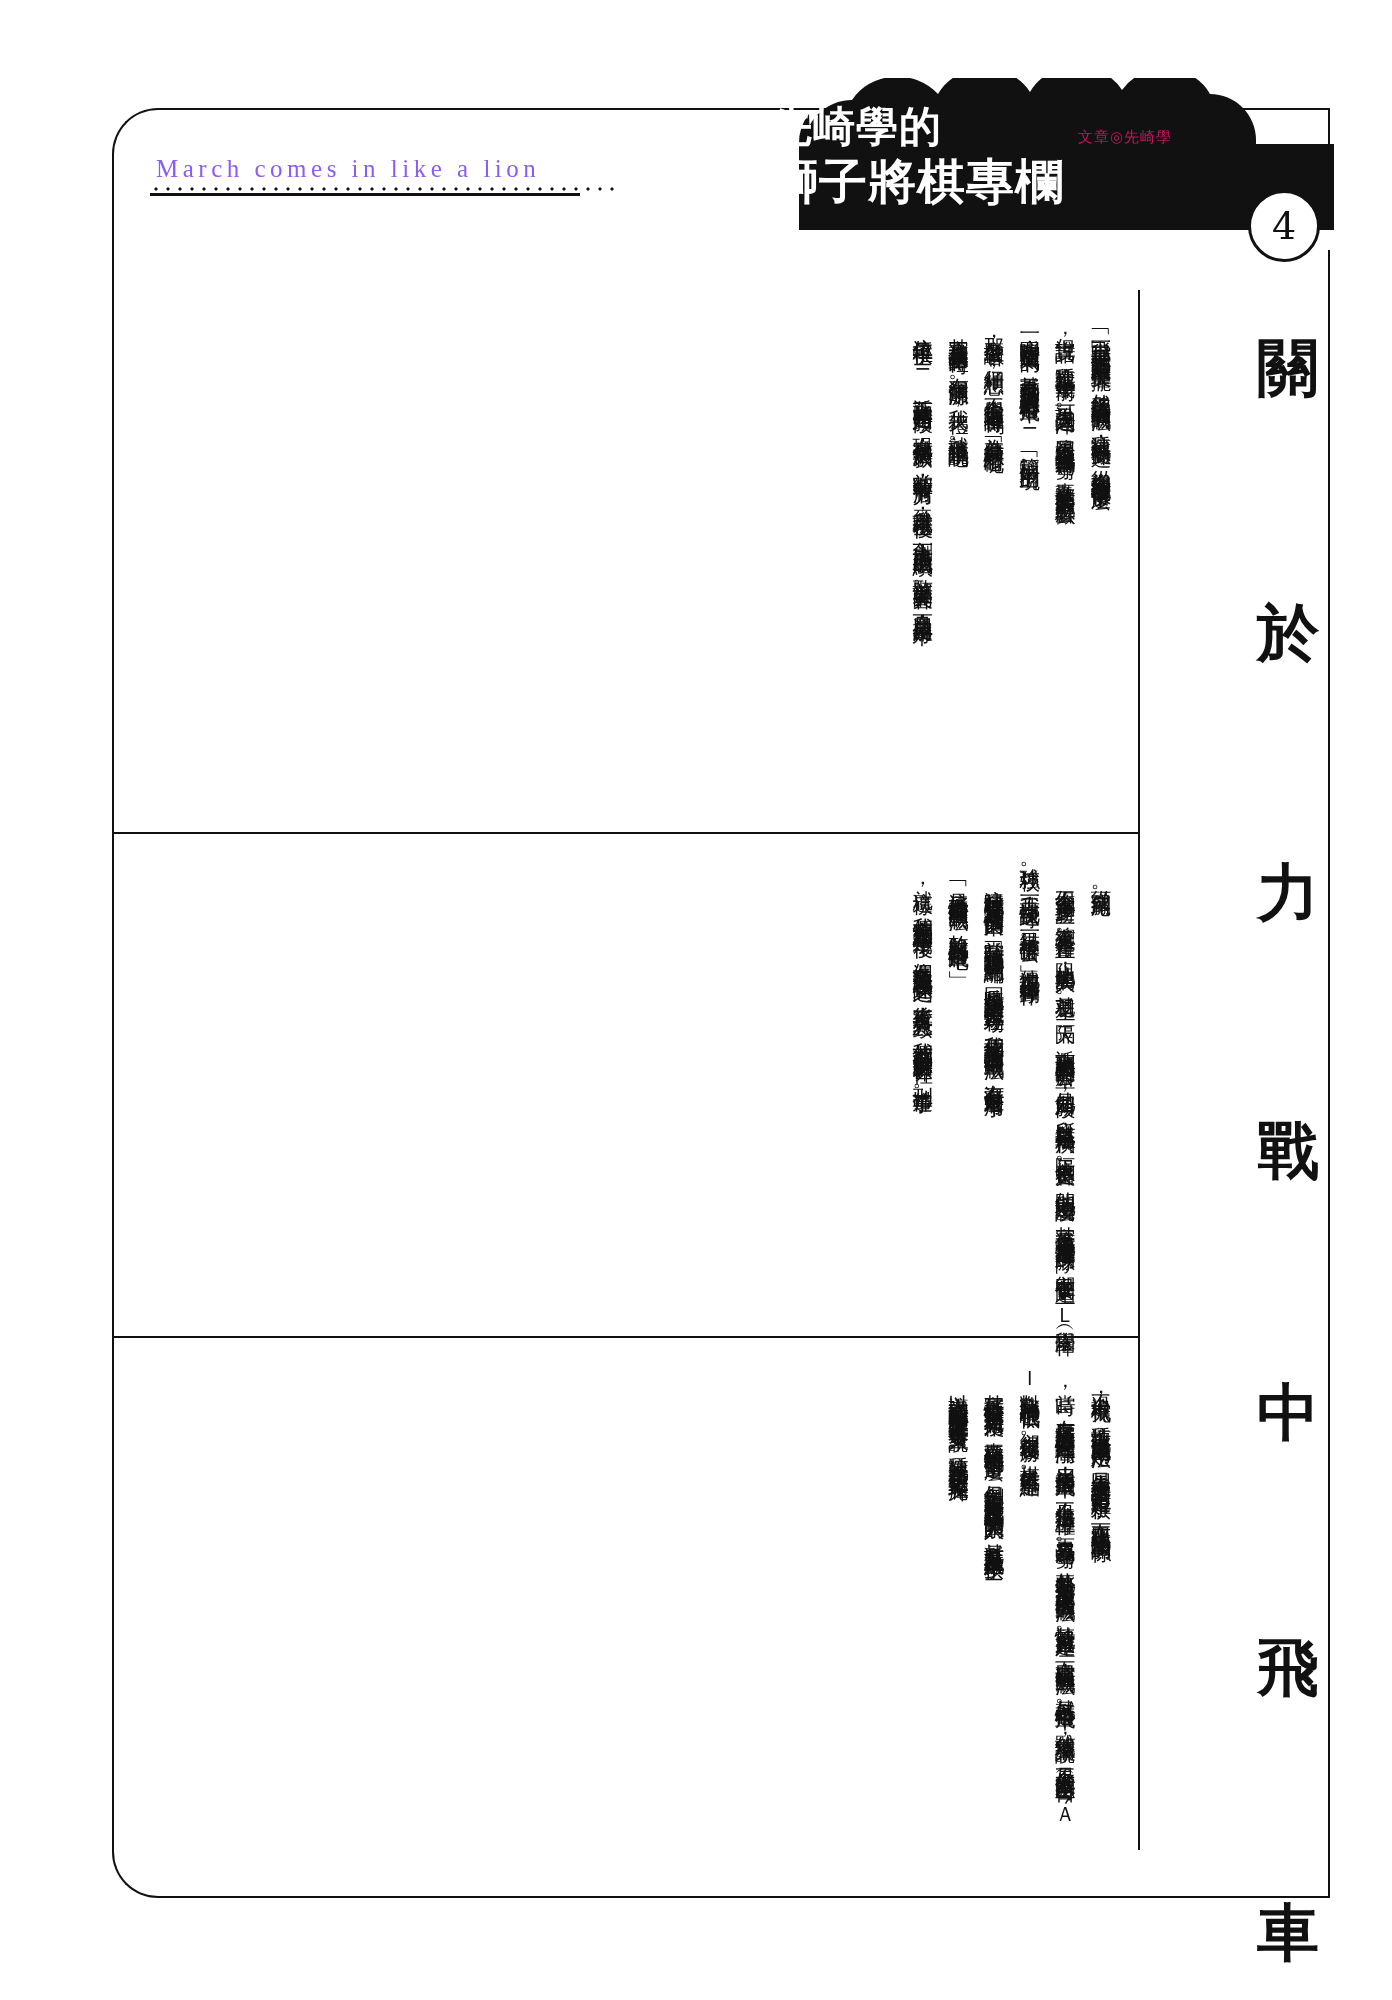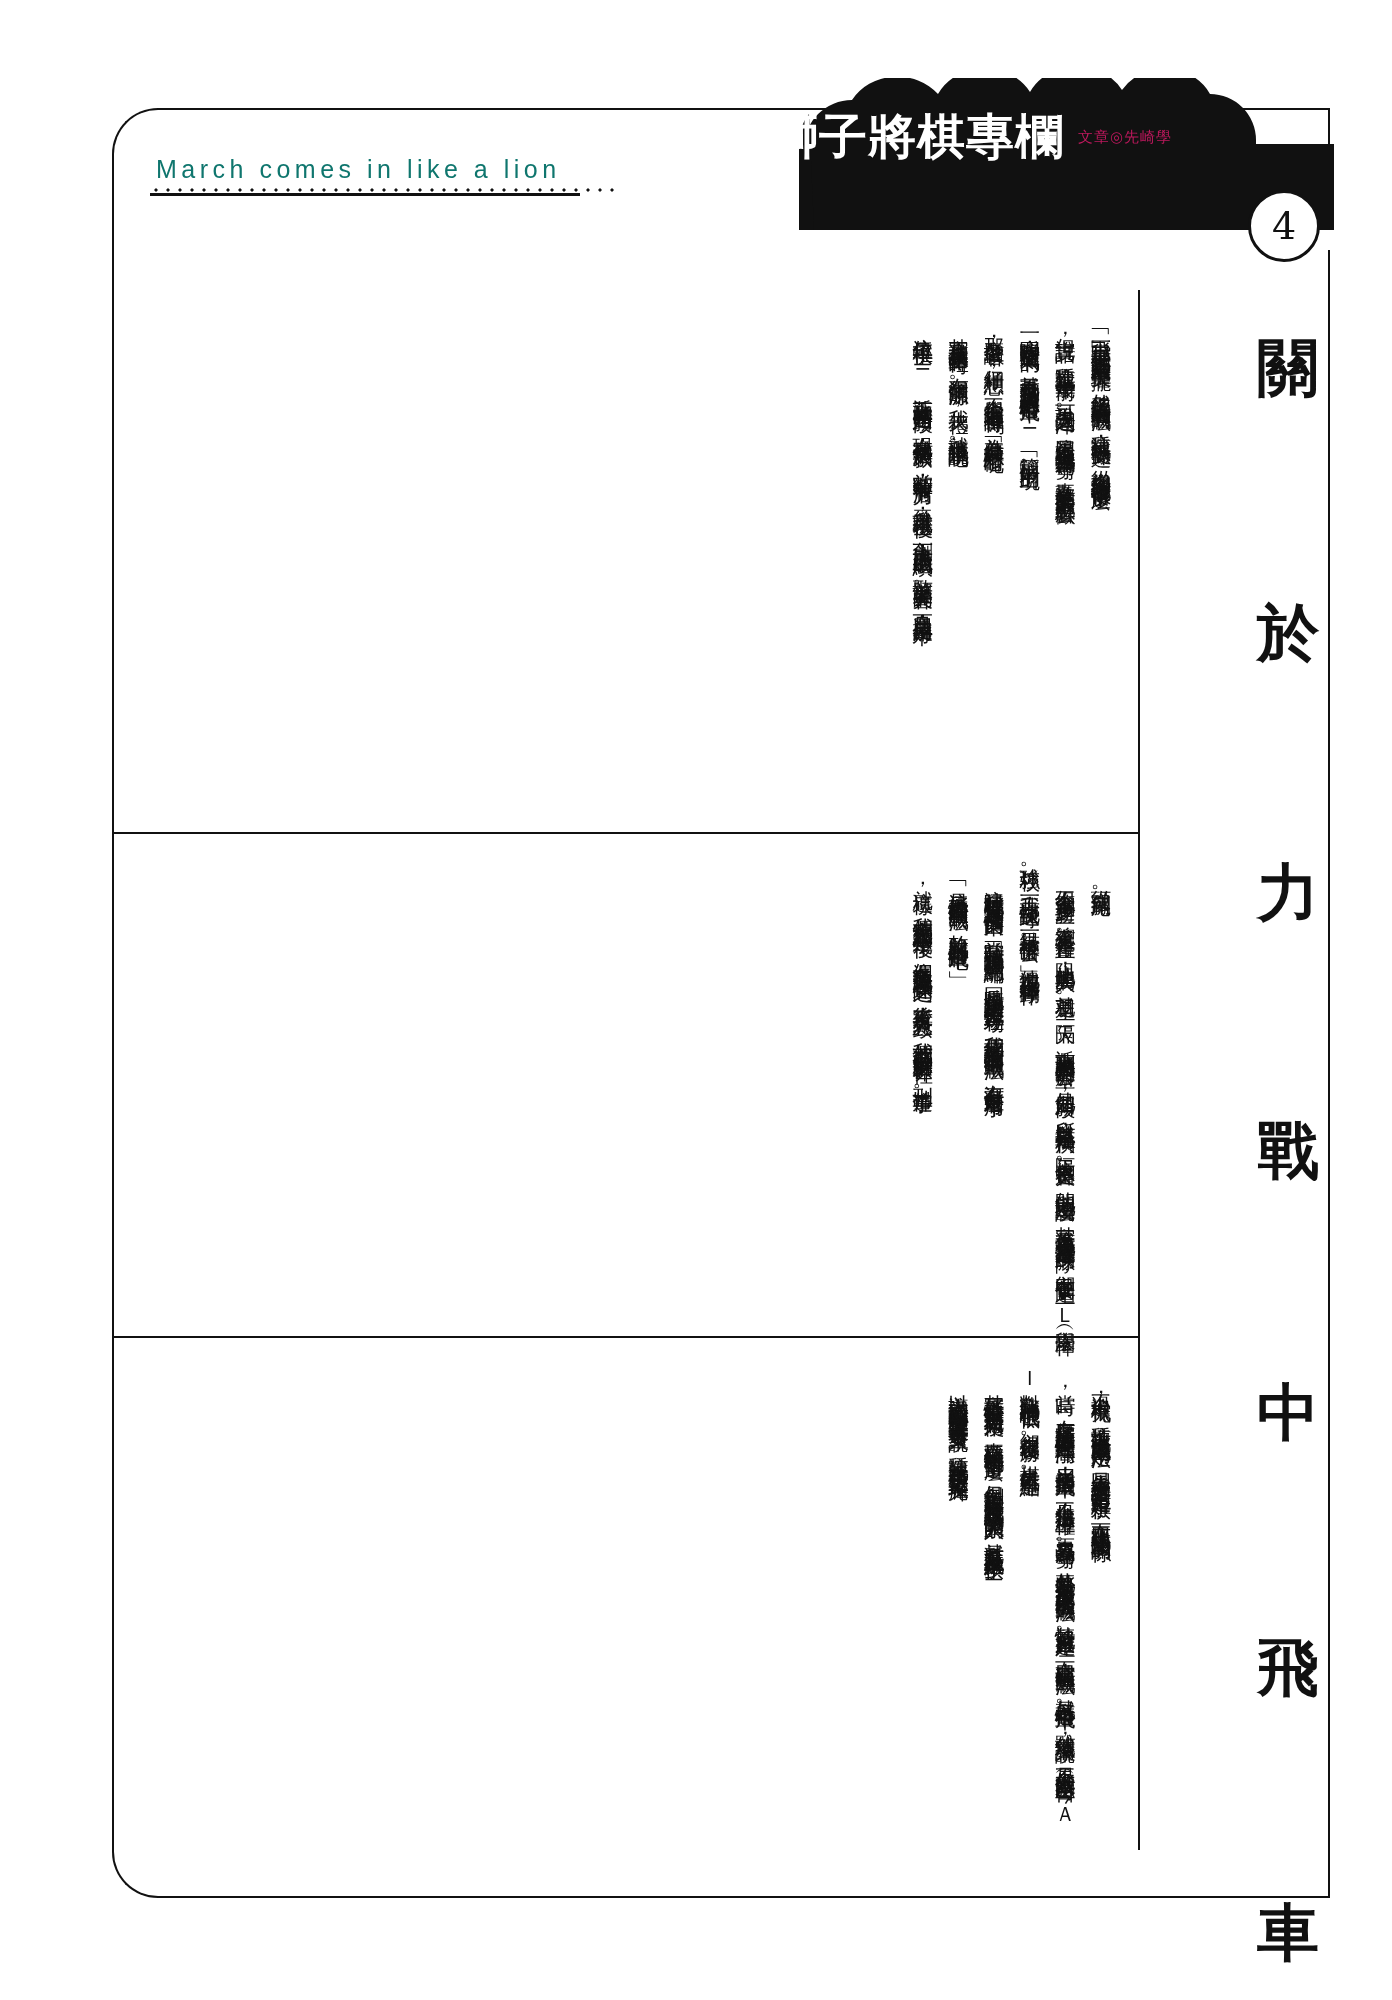--- a/index.html
+++ b/index.html
@@ -31,24 +31,24 @@
   #frame-right-bot{
     position:absolute;left:1328px;top:250px;width:2px;height:1648px;background:#111;
   }
 
   
   #eng-block{
     position:absolute;left:150px;top:155px;width:470px;
     text-align:left;
   }
   .eng-line{
-    font-family:Liberation Sans, sans-serif;
+    font-family:Liberation Serif, serif;
     font-size:25px;
     letter-spacing:4.5px;
-    color:#0f766e;
+    color:#8b5cf6;
     white-space:nowrap;
     font-weight:500;
   }
   #eng-1{margin-left:6px;}
   #eng-2{margin-left:8px;margin-top:9px;}
   #eng-rule{
     margin-top:4px;
     height:4px;
     width:100%;
     background-image:radial-gradient(circle, #111 1.6px, transparent 1.8px);
@@ -171,20 +171,21 @@
         a 50 44 0 0 1 88 4
         a 46 46 0 0 1 46 46
         L 512 152
         L 60 152
         Z"></path>
       <rect x="55" y="66" width="535" height="86" fill="#111111"></rect>
       <path fill="#111111" d="M 55 66 a 46 46 0 0 1 10 -30 L 70 152 L 55 152 Z"></path>
     </svg>
   </div>
   <div id="cloud-text">
+    <div id="cloud-title1">先崎學的</div>
     <div id="cloud-title2">獅子將棋專欄</div>
   </div>
   <div id="credit">文章◎先崎學</div>
 
   <div id="circ-num">4</div>
 
   <div id="v-rule"></div>
   <div class="h-rule" id="h-rule-1"></div>
   <div class="h-rule" id="h-rule-2"></div>
 

